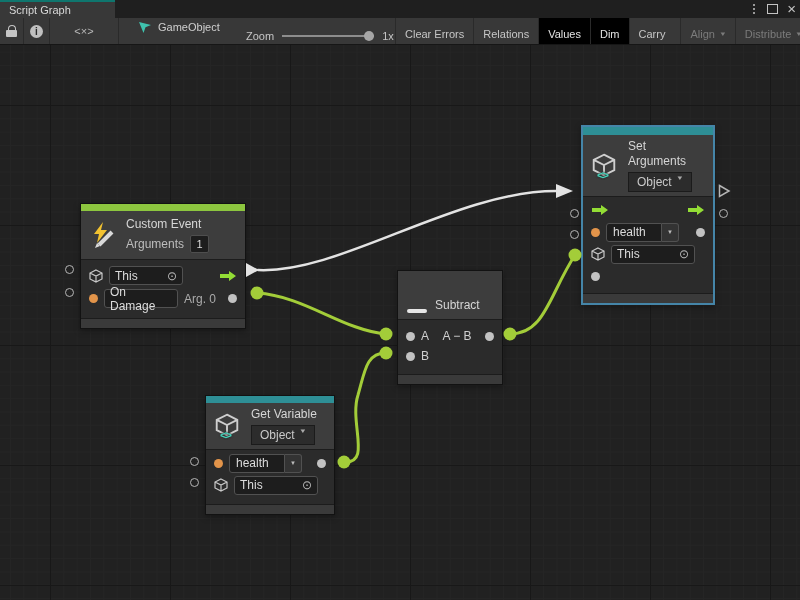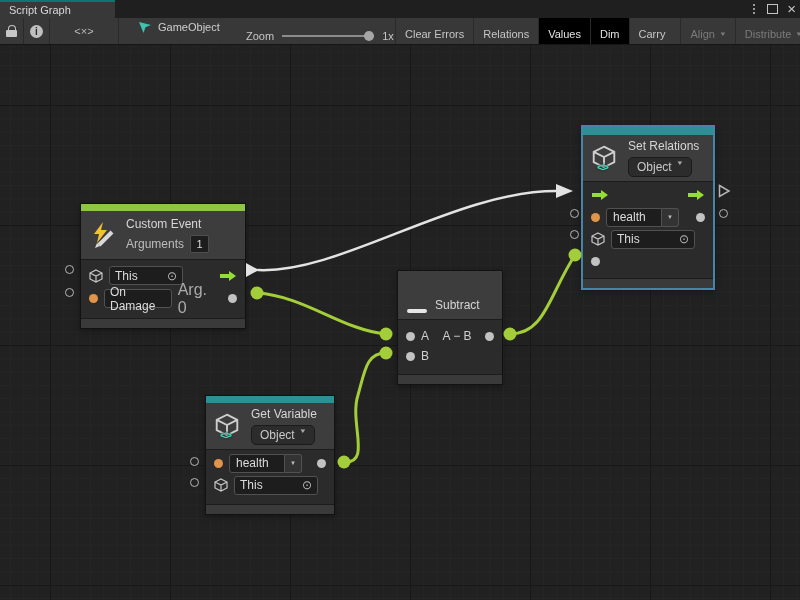--- a/index.html
+++ b/index.html
@@ -83,24 +83,24 @@
     border:1px solid #515151;border-radius:3px;color:#dcdcdc;font-size:12px;padding:0 5px;box-sizing:border-box;}
   .w74{width:74px}.w84{width:84px}
   .picker{color:#b5b5b5;font-size:12px;margin-left:4px;}
   .selectbox{display:flex;height:19px;flex:0 0 auto;}
   .selectbox .sel-val{width:56px;background:#1d1d1d;border:1px solid #515151;border-radius:3px 0 0 3px;
     color:#dcdcdc;font-size:12px;display:flex;align-items:center;padding:0 6px;box-sizing:border-box;}
   .selectbox .sel-btn{width:17px;background:#333333;border:1px solid #515151;border-left:none;
     border-radius:0 3px 3px 0;color:#bbbbbb;font-size:6px;display:flex;align-items:center;
     justify-content:center;box-sizing:border-box;}
   .pill{display:inline-flex;gap:5px;background:#2c2c2c;border:1px solid #1b1b1b;
-    border-radius:5px;color:#c9c9c9;font-size:12px;padding:2px 8px;margin-top:3px;}
+    border-radius:0;color:#c9c9c9;font-size:12px;padding:2px 8px;margin-top:3px;}
   .pill .caret{font-size:6px;color:#aaaaaa;transform:scaleX(1.3);}
   .nfoot{height:9px;background:#3a3a3a;border-top:1px solid #1c1c1c;}
-  .arg{color:#ababab;font-size:16px;}
+  .arg{color:#ababab;font-size:12px;}
   .plabel{color:#cfcfcf;font-size:12px;}
   .minus-icon{width:20px;height:4px;background:#e6e6e6;border-radius:2px;flex:0 0 auto;}
   .varicon{position:relative;width:28px;height:26px;flex:0 0 auto;}
   .varicon .vx{position:absolute;left:5px;bottom:-2px;color:#45d6bd;font-size:11px;font-weight:bold;
     letter-spacing:-1px;text-shadow:0 0 2px #2b2b2b,0 0 2px #2b2b2b;}
   .garrow{flex:0 0 auto;}
 
   
   .ring{position:absolute;width:9px;height:9px;border:1.5px solid #b5b5b5;border-radius:50%;
     box-sizing:border-box;z-index:7;background:transparent;}
@@ -307,21 +307,21 @@
     <div class="node selected" style="left:581px;top:80px;width:134px;">
       <div class="accent" style="background:var(--variable-accent,#2e8f96)"></div>
       <div class="nhead" style="padding:4px 9px;">
         <span class="varicon">
           <svg width="24" height="24" viewBox="0 0 14 14">
             <path d="M7 1 L13 4 L13 10 L7 13 L1 10 L1 4 Z M1 4 L7 7 L13 4 M7 7 L7 13" fill="none" stroke="#cfcfcf" stroke-width="1.1"></path>
           </svg>
           <span class="vx">&lt;&gt;</span>
         </span>
         <div>
-          <div class="ntitle">Set Relations</div>
+          <div class="ntitle">Set Arguments</div>
           <span class="pill">
             <span>Object</span>
             <span class="caret">▼</span>
           </span>
         </div>
       </div>
       <div class="nbody" style="padding-top:2px;padding-bottom:6px;">
         <div class="prow h22" style="justify-content:space-between;">
           <svg class="garrow" width="18" height="12" viewBox="0 0 18 12">
             <path d="M1 4 h9 V1 l7 5 -7 5 V8 H1 Z" fill="var(--arrow-green,#93dd35)"></path>

